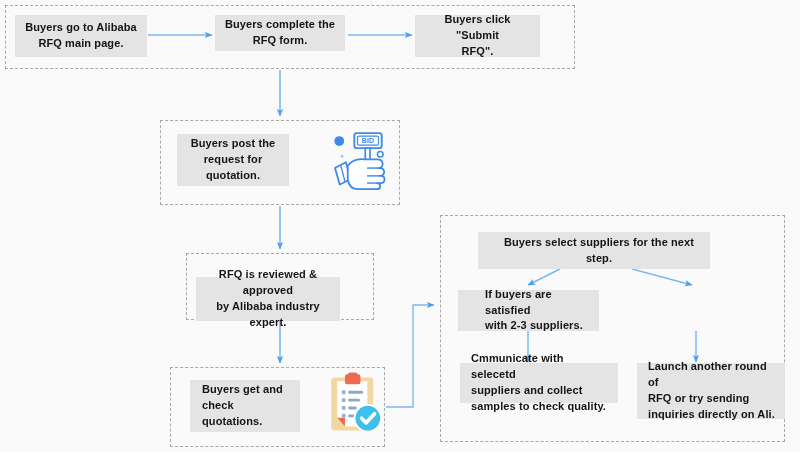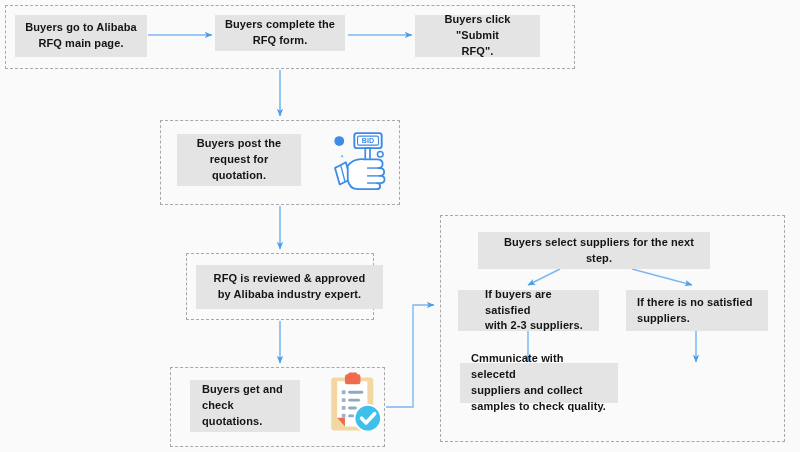--- a/index.html
+++ b/index.html
@@ -104,55 +104,56 @@
   <div class="node" style="left:215px; top:15px; width:130px; height:36px;">
     <span class="node-text">Buyers complete the
 RFQ form.</span>
   </div>
 
   <div class="node" style="left:415px; top:15px; width:125px; height:42px;">
     <span class="node-text">Buyers click "Submit
 RFQ".</span>
   </div>
 
-  <div class="node" style="left:177px; top:134px; width:124px; height:52px;">
+  <div class="node" style="left:177px; top:134px; width:112px; height:52px;">
     <span class="node-text">Buyers post  the
 request for quotation.</span>
   </div>
 
-  <div class="node" style="left:196px; top:265px; width:187px; height:44px;align-items:center;">
+  <div class="node" style="left:196px; top:277px; width:144px; height:44px;align-items:center;">
     <span class="node-text">RFQ is reviewed &amp; approved
 by Alibaba industry expert.</span>
   </div>
 
   <div class="node left-align" style="left:190px; top:380px; width:110px; height:52px; padding-left:12px;">
     <span class="node-text">Buyers get and check
 quotations.</span>
   </div>
 
   <div class="node" style="left:478px; top:232px; width:232px; height:37px;padding-left:18px;">
     <span class="node-text">Buyers select suppliers for the next step.</span>
   </div>
 
   <div class="node left-align" style="left:458px; top:290px; width:141px; height:41px; padding-left:27px;">
     <span class="node-text">If buyers are satisfied
 with 2-3 suppliers.</span>
   </div>
 
-  <div class="node left-align" style="left:626px; top:290px; width:142px; height:41px; padding-left:11px;">
-    <span class="node-text">If there is no satisfied
-suppliers.</span>
-  </div>
 
   <div class="node left-align" style="left:460px; top:363px; width:158px; height:40px; padding-left:11px;">
     <span class="node-text">Cmmunicate with selecetd
 suppliers and collect
 samples to check quality.</span>
   </div>
 
+  <div class="node left-align" style="left:637px; top:363px; width:148px; height:56px; padding-left:11px;">
+    <span class="node-text">Launch another round of
+RFQ or try sending
+inquiries directly on Ali.</span>
+  </div>
 
   <svg class="icon" viewBox="0 0 70 70" style="left:327px; top:126px; width:66px; height:66px;">
     <circle cx="13" cy="16" r="5.2" fill="#3d8ae8"></circle>
     <circle cx="56.5" cy="30" r="3" fill="#fff" stroke="#3d8ae8" stroke-width="1.6"></circle>
     <circle cx="16" cy="32" r="1.3" fill="#8dc2f3"></circle>
     <circle cx="9.5" cy="44" r="1.2" fill="#8dc2f3"></circle>
     <circle cx="59" cy="52" r="1.2" fill="#8dc2f3"></circle>
     <circle cx="45" cy="62.5" r="1.2" fill="#8dc2f3"></circle>
 
     <rect x="29" y="7.5" width="29" height="16" rx="2.6" fill="#fff" stroke="#3d8ae8" stroke-width="2"></rect>

